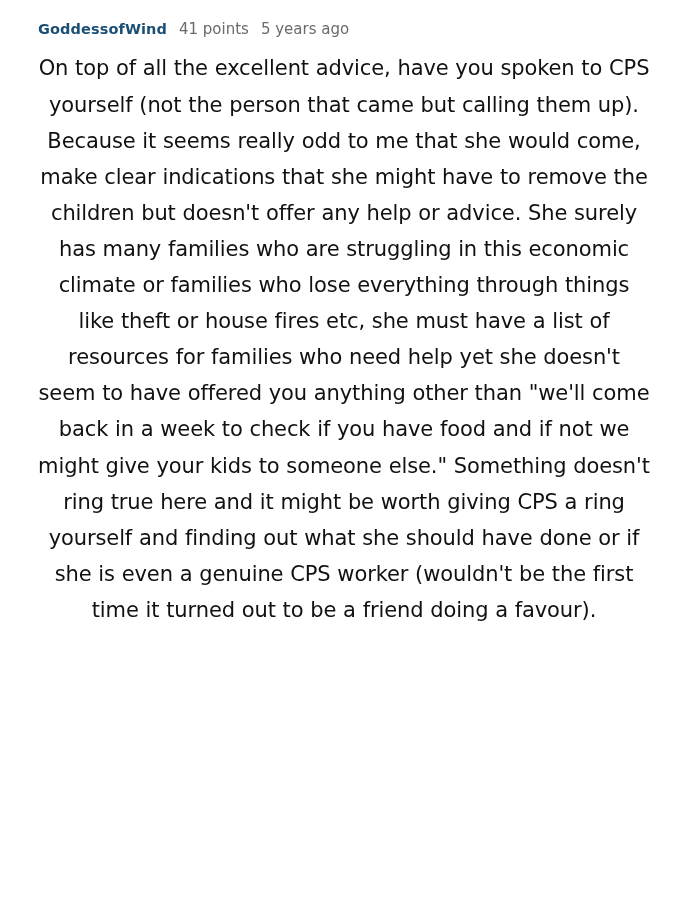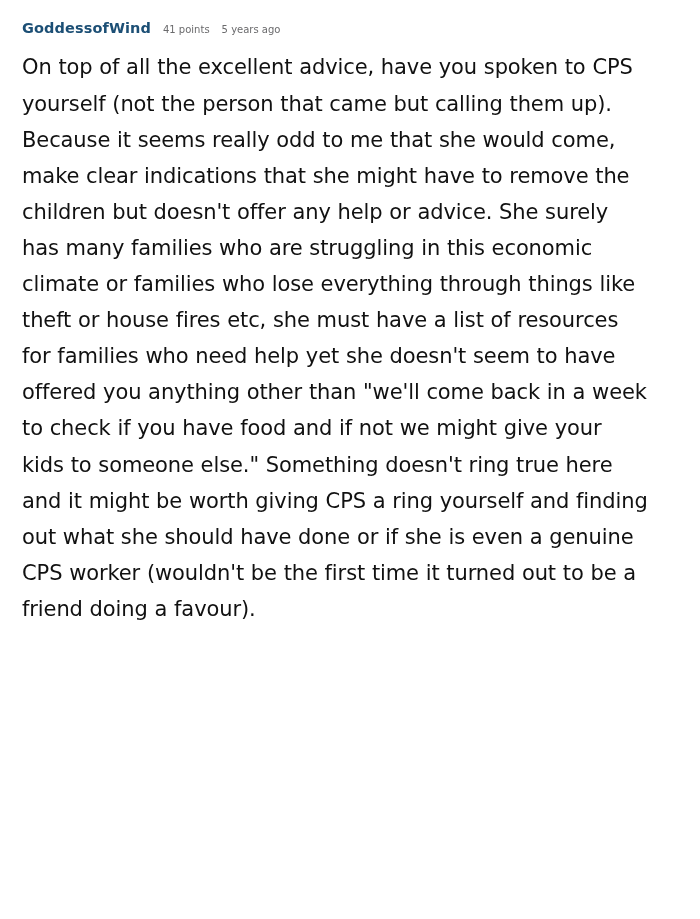--- a/index.html
+++ b/index.html
@@ -8,41 +8,42 @@
     background: #ffffff;
   }
   body {
     width: 700px;
     height: 919px;
     font-family: "DejaVu Sans", "Liberation Sans", sans-serif;
     color: #1a1a1b;
     overflow: hidden;
   }
   .comment {
-    padding: 20px 22px 0 22px;
+    padding: 20px 22px 0 38px;
     box-sizing: border-box;
     width: 672px;
+    text-align: center;
   }
   .comment-meta {
     display: flex;
     align-items: baseline;
     gap: 12px;
     margin-bottom: 12px;
     font-size: 14.5px;
     line-height: 1.2;
   }
   .author {
     font-weight: bold;
     color: #1c4f75;
     font-size: 14.5px;
     letter-spacing: 0.1px;
   }
   .points, .timestamp {
     color: #6a6a6c;
-    font-size: 10px;
+    font-size: 15px;
   }
   .comment-body {
     font-size: 21px;
     line-height: 1.72;
     color: #111111;
     letter-spacing: -0.1px;
     word-spacing: 0.2px;
     hyphens: none;
   }
 </style>

